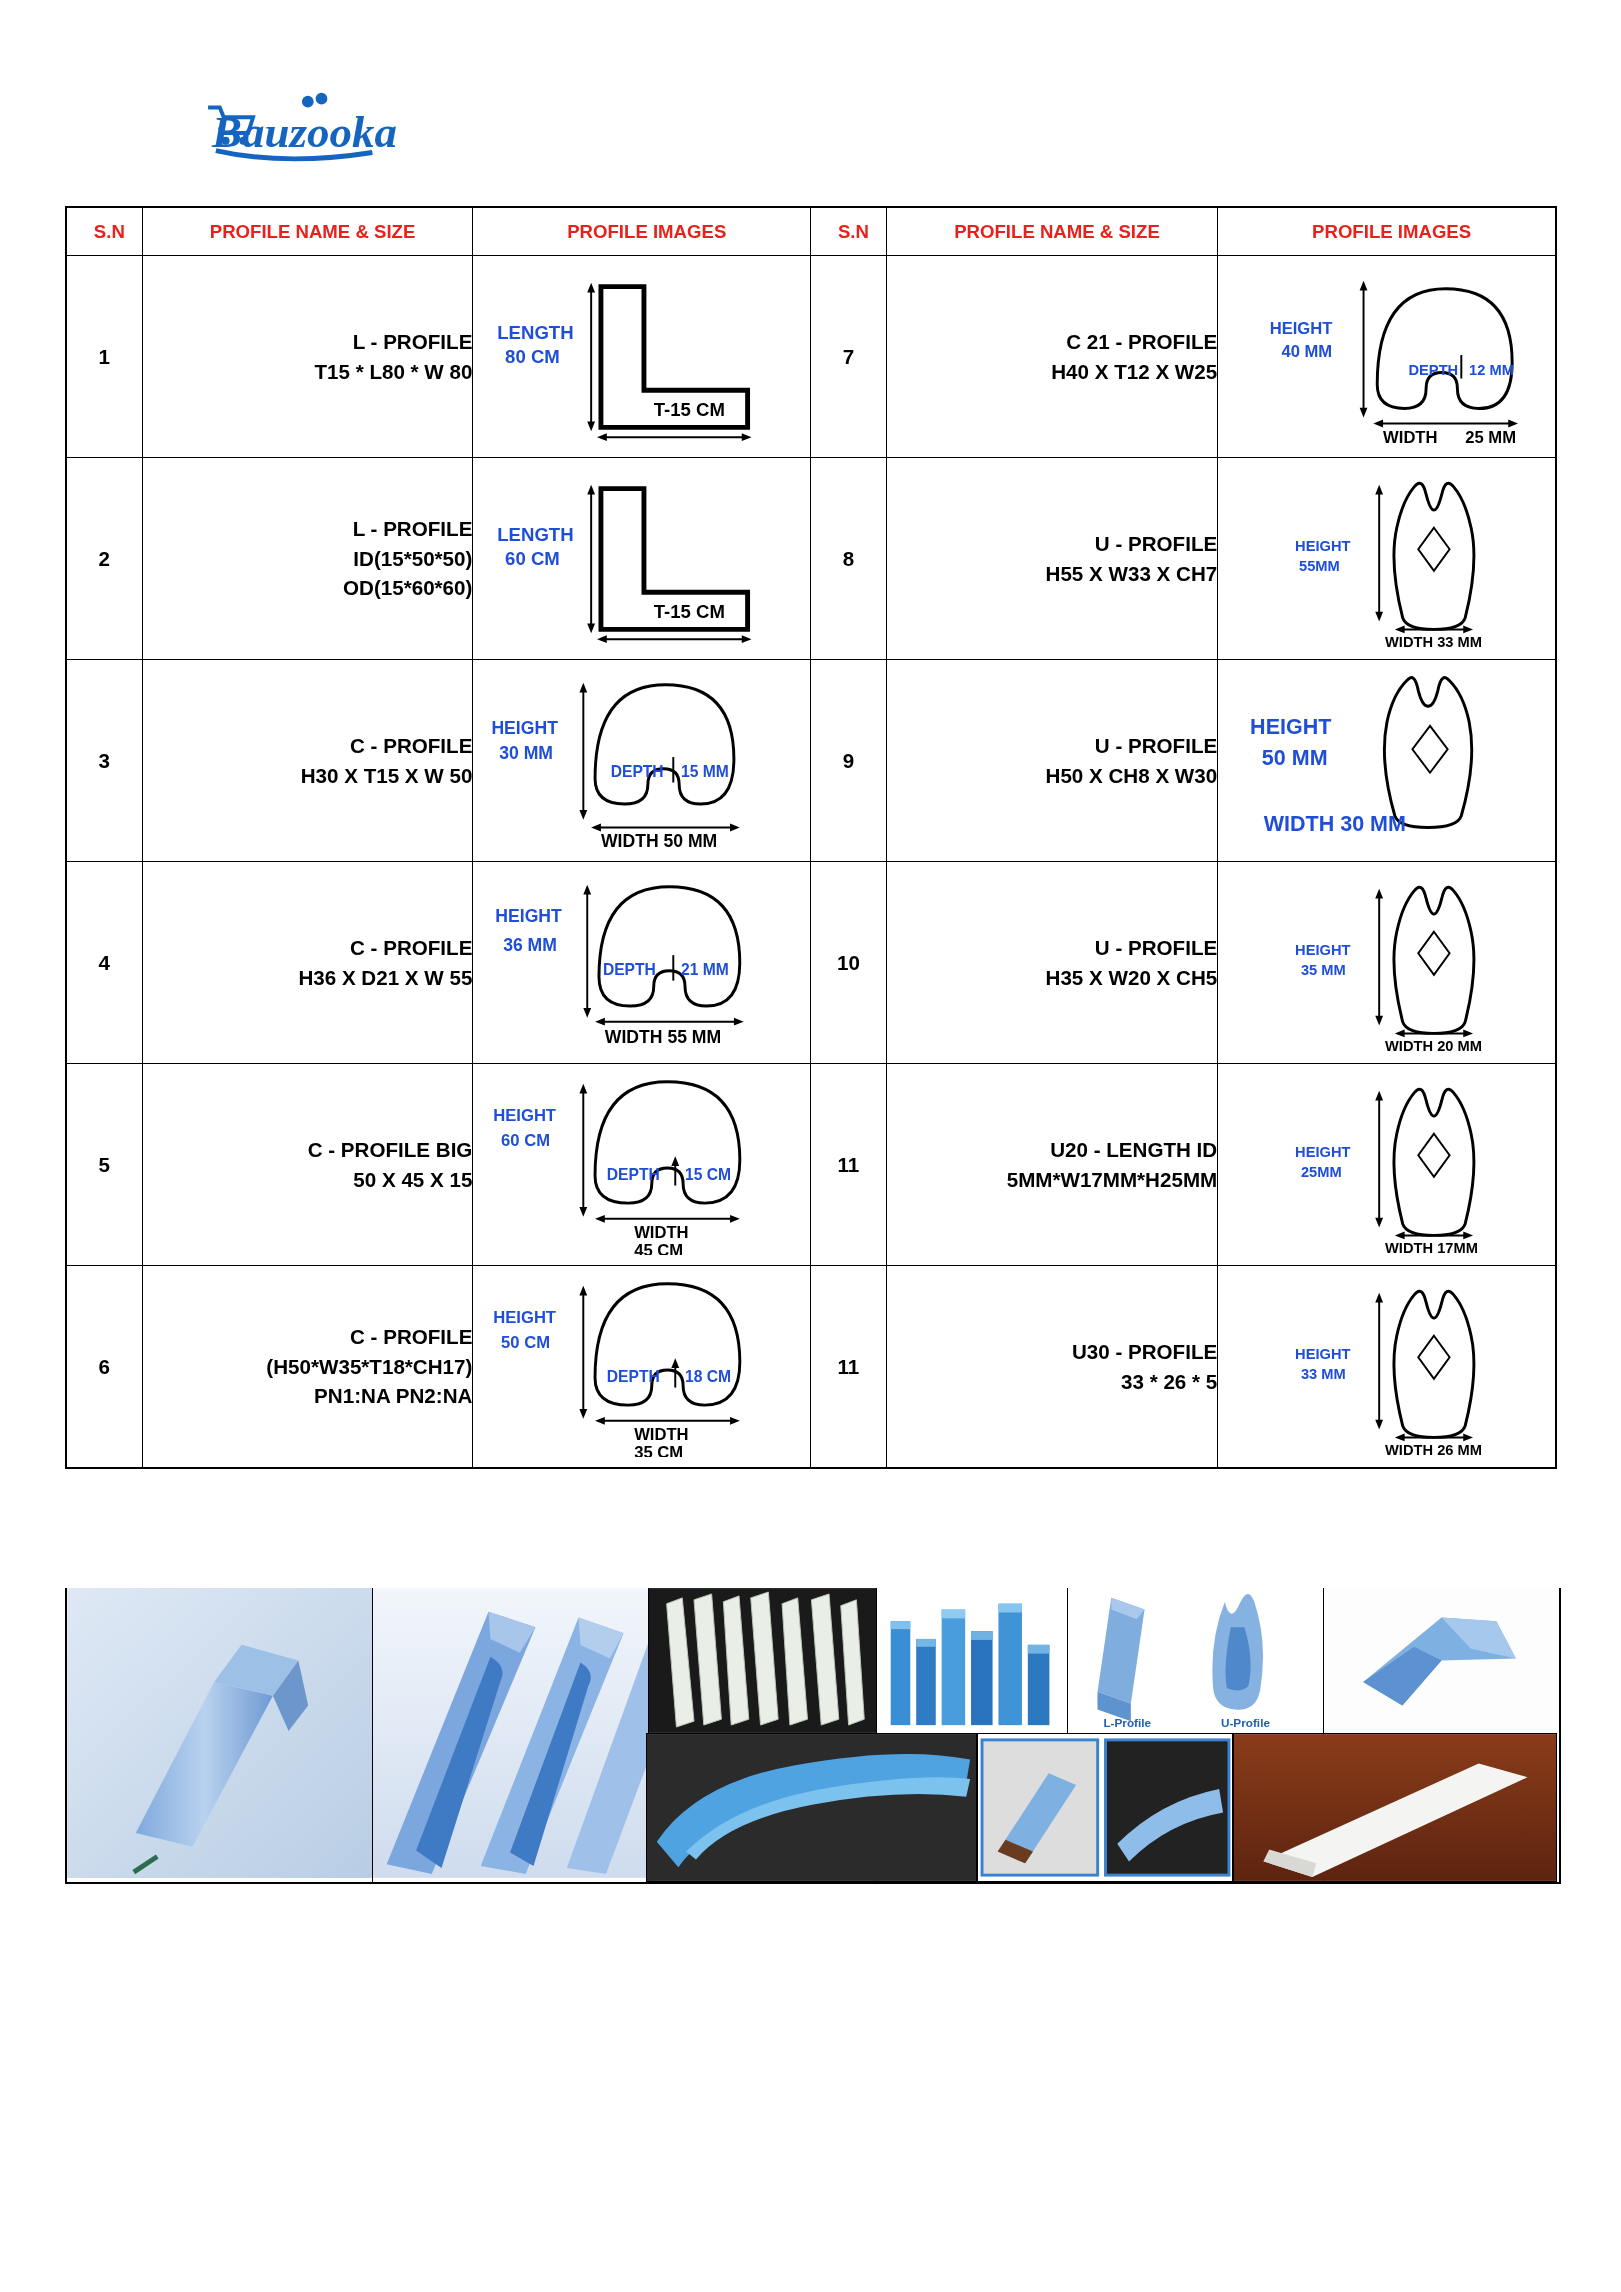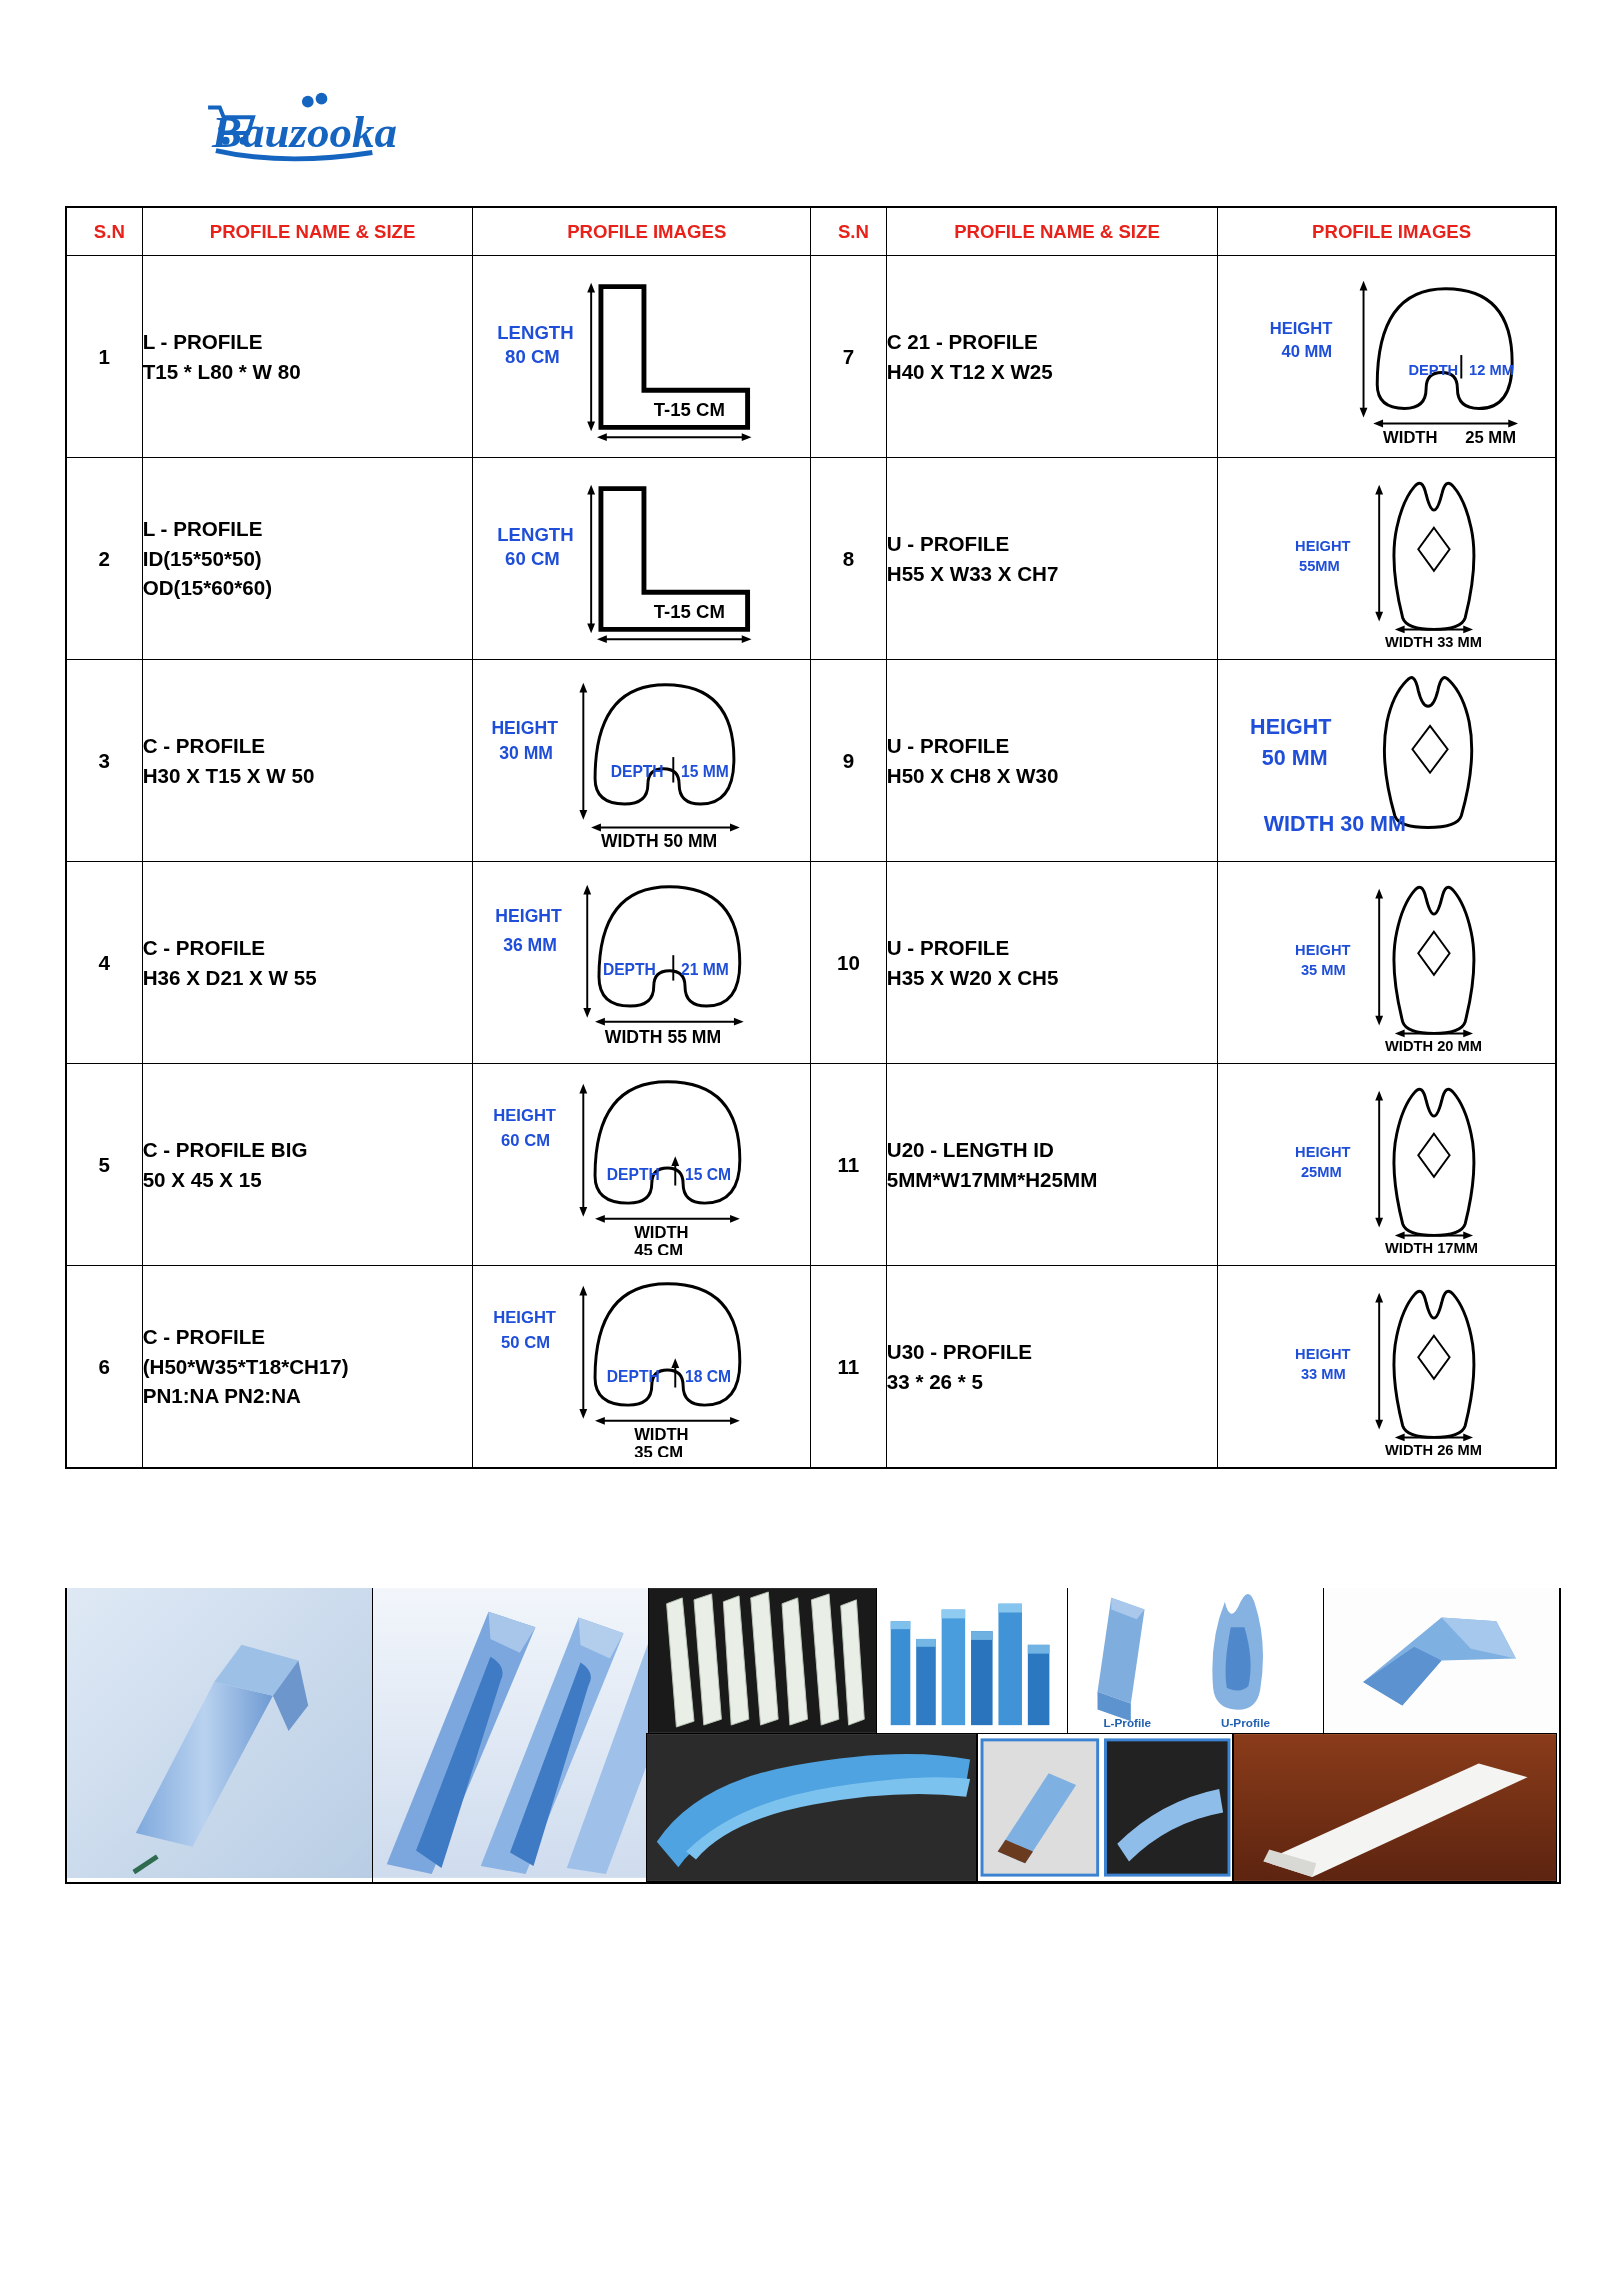--- a/index.html
+++ b/index.html
@@ -15,21 +15,21 @@
   .catalog td,.catalog th{border:1px solid #000;padding:0;}
   .title-row td{height:67px;text-align:center;vertical-align:middle;}
   .title-text{color:#e8221b;font-weight:bold;font-size:32px;letter-spacing:0.5px;}
   .head-row td{height:47px;text-align:center;vertical-align:middle;color:#e8221b;font-weight:bold;font-size:18.6px;padding-left:10px;}
   .sn-col{width:71px;}
   .name-col{width:343px;}
   .img-col{width:331px;}
 
   .row td{height:201px;vertical-align:middle;}
   .sn{text-align:center;font-weight:bold;font-size:20.6px;}
-  .pname{text-align:left;font-weight:bold;font-size:20.6px;line-height:1.45;}
+  .pname{text-align:right;font-weight:bold;font-size:20.6px;line-height:1.45;}
   .pimg{padding:3.9px 5.9px;}
   .pimg svg{display:block;margin:0 auto;}
 
   
   .photos{position:absolute;left:65px;top:1588px;width:1492px;height:294px;border:2px solid #000;border-top:none;display:flex;}
   .ph{position:relative;overflow:hidden;border-right:1px solid #000;}
   .ph:last-child{border-right:none;}
   .ph svg{display:block;}
 
   .blue-lbl{fill:#1f4ed8;font-weight:bold;}

